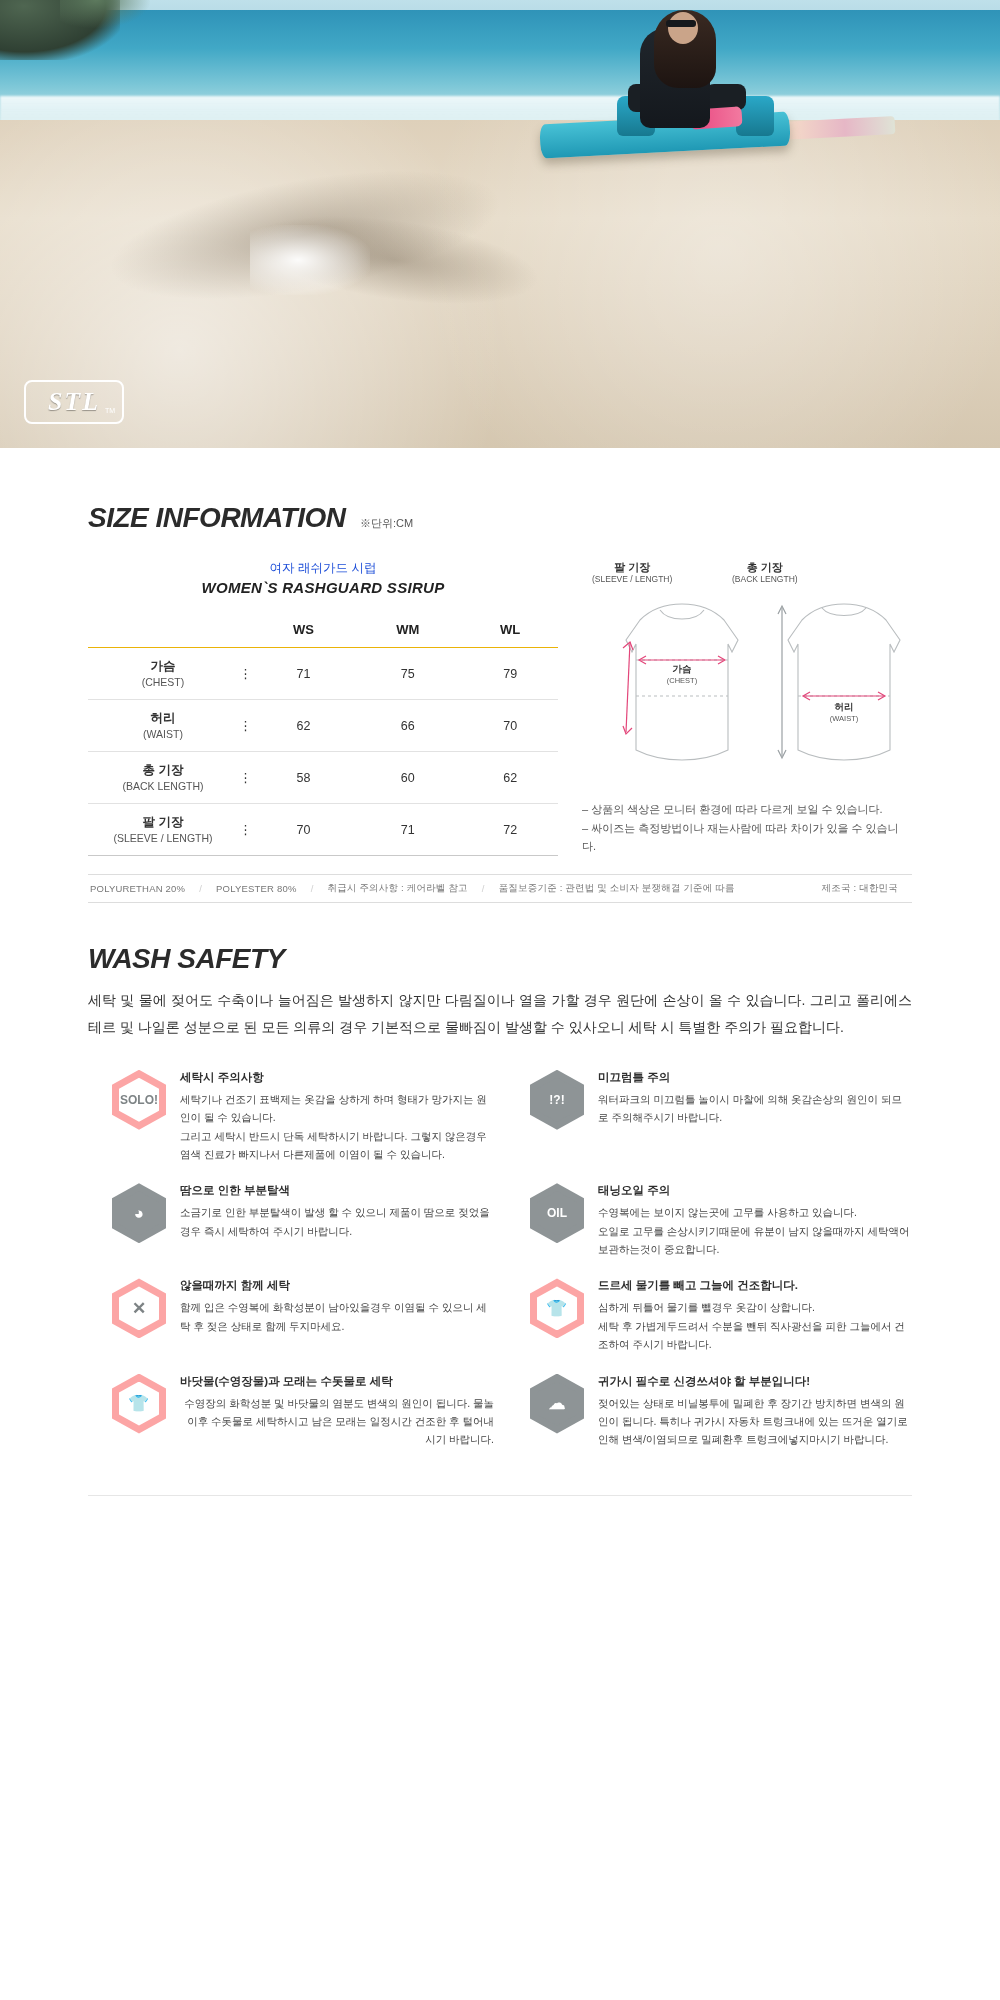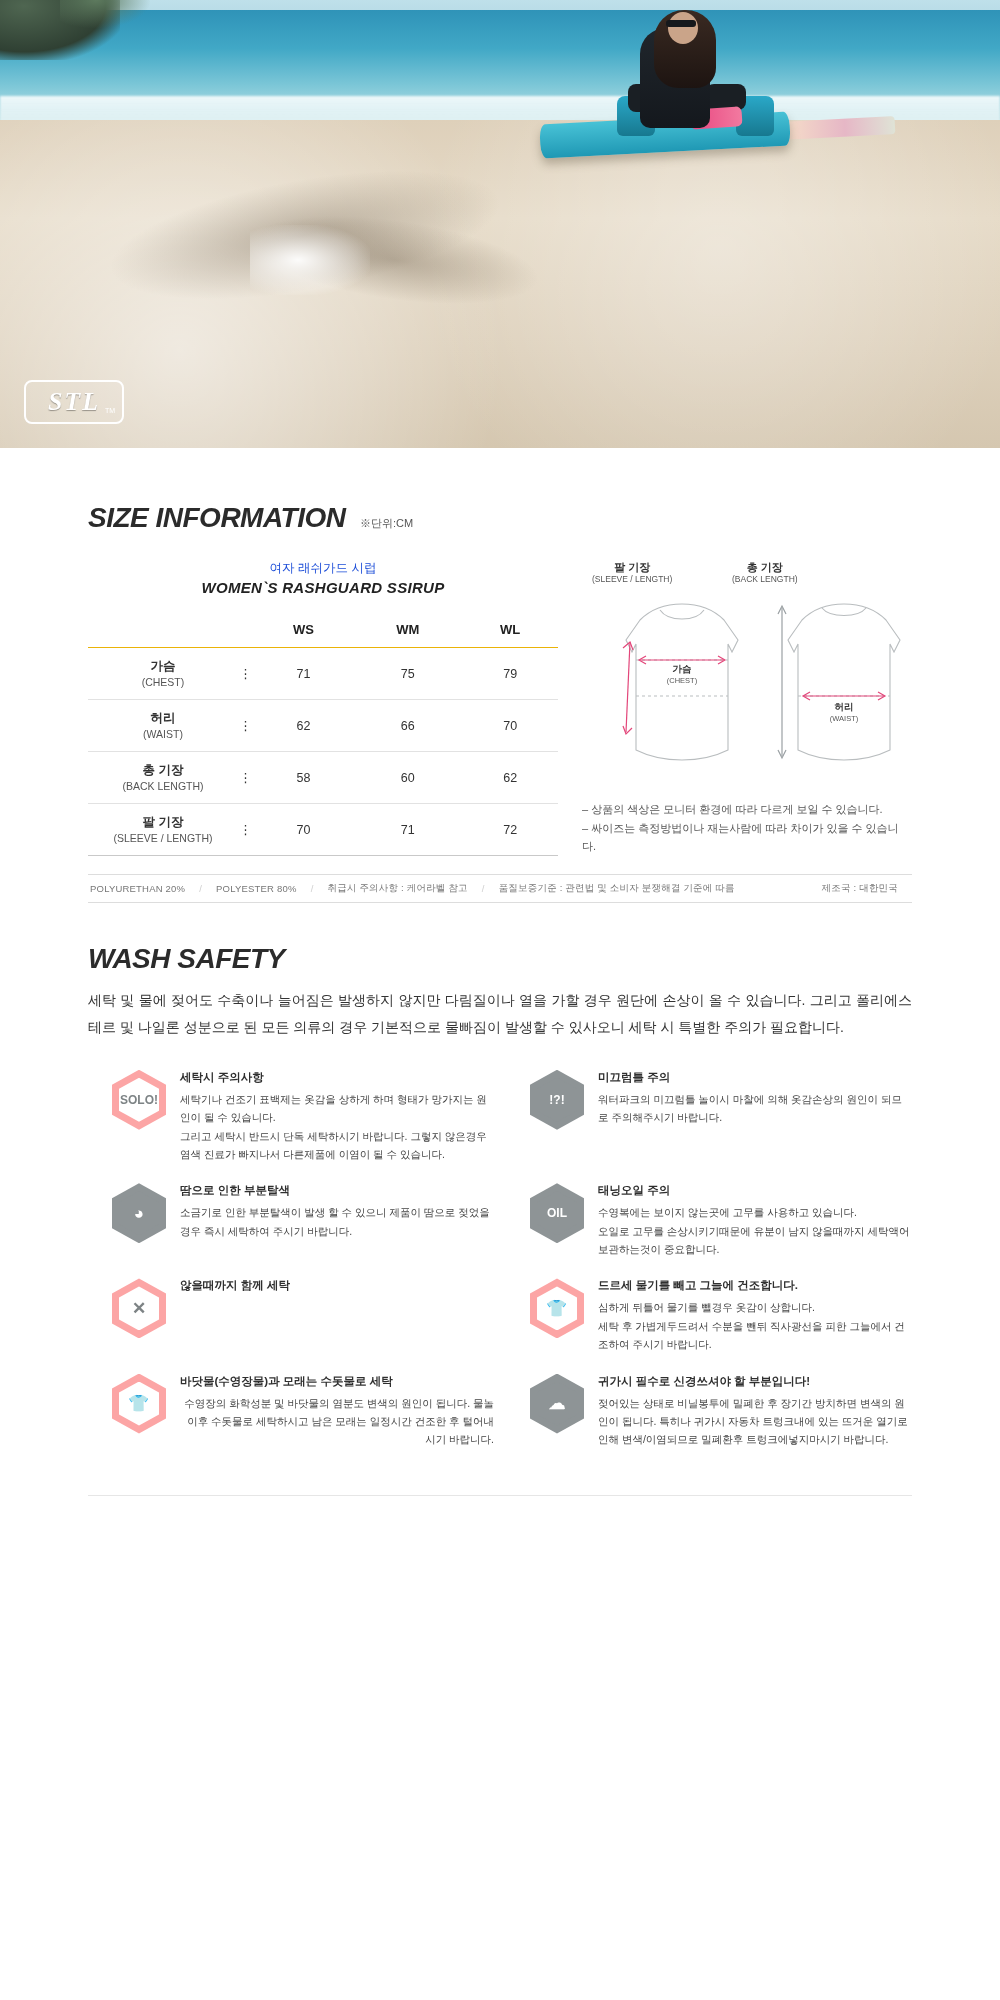--- a/index.html
+++ b/index.html
@@ -470,20 +470,21 @@
       <div class="wash-item">
         <div class="hex">
           <div class="shape">
               <div class="inner">
                 <span class="glyph">✕</span>
               </div>
             </div>
         </div>
         <div class="wash-text">
           <div class="wash-title">않을때까지 함께 세탁</div>
+          <div class="wash-desc" style="white-space: pre-line;">함께 입은 수영복에 화학성분이 남아있을경우 이염될 수 있으니 세탁 후 젖은 상태로 함께 두지마세요.</div>
         </div>
       </div>
 
       <div class="wash-item">
         <div class="hex">
           <div class="shape">
               <div class="inner">
                 <span class="glyph">👕</span>
               </div>
             </div>

